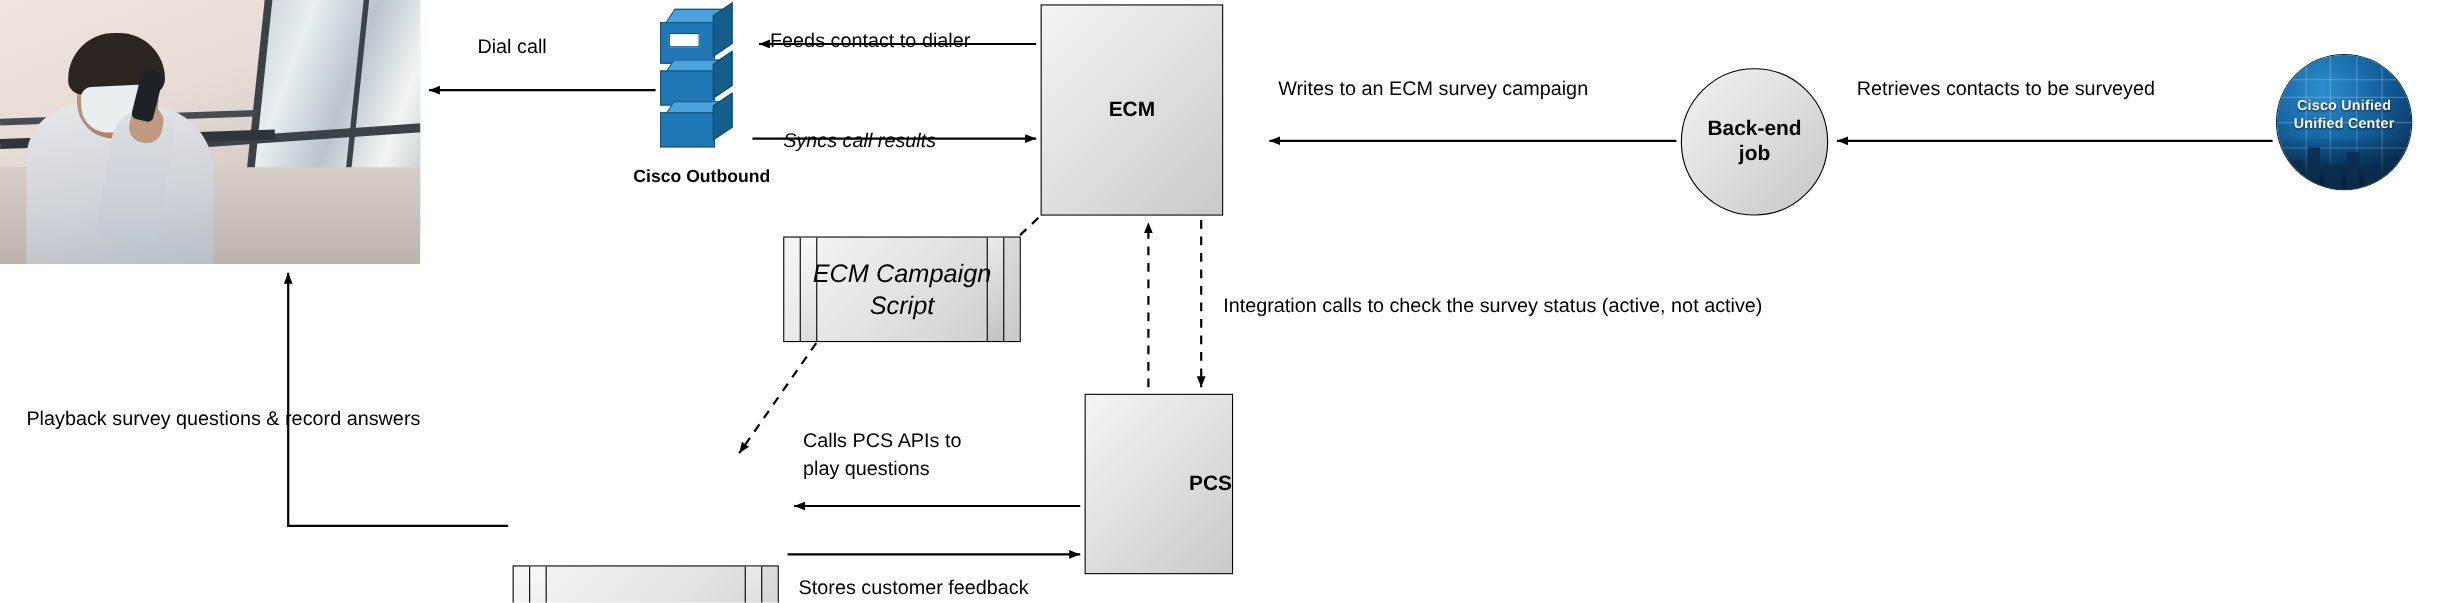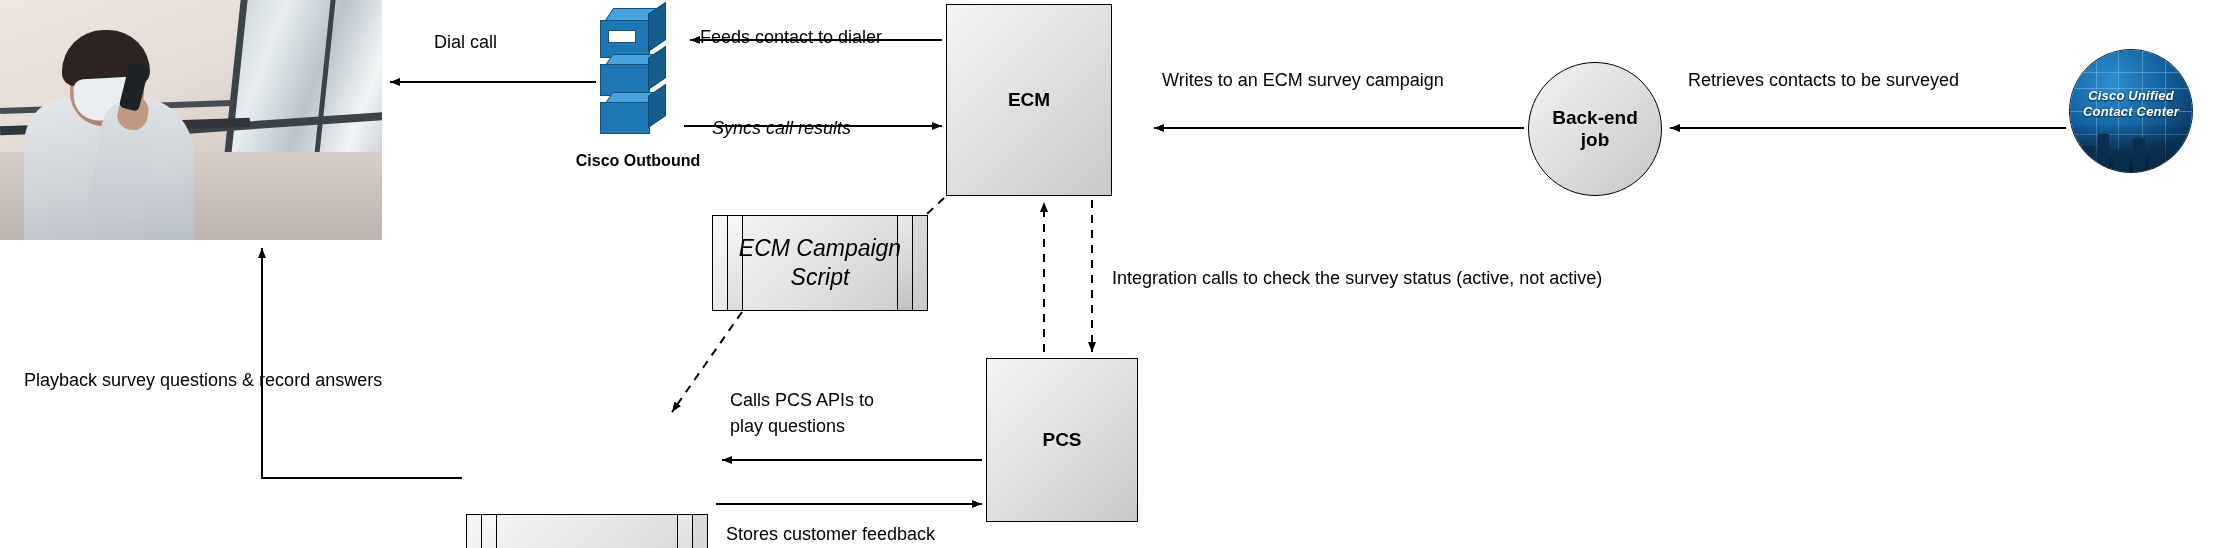--- a/index.html
+++ b/index.html
@@ -161,21 +161,20 @@
   }
 
   
   #cisco-logo {
     left: 2070px; top: 50px; width: 122px; height: 122px;
     border-radius: 50%;
     background:
       radial-gradient(circle at 34% 26%, #2d8fd0 0%, #1462a0 42%, #0d3f6c 72%, #072a48 100%);
     overflow: hidden;
     box-shadow: 0 0 0 1px #0a2b47;
-    font-style: italic;
   }
   #cisco-logo .grid-h, #cisco-logo .grid-v {
     position: absolute; background: rgba(160,210,245,0.38);
   }
   #cisco-logo .city {
     position: absolute; left: 0; bottom: 0; width: 100%; height: 46px;
     background: linear-gradient(180deg, rgba(8,40,70,0.1) 0%, rgba(4,22,40,0.85) 100%);
   }
   #cisco-logo .bldg { position: absolute; bottom: 0; background: rgba(10,45,78,0.9); }
   #cisco-logo .logo-text {
@@ -227,21 +226,21 @@
     <div class="srv-unit srv-face" style="left:0px; top:94px; width:48px; height:30px;"></div>
     <div class="srv-unit srv-side" style="left:48px; top:88px; width:16px; height:30px; transform: skewY(-34deg); transform-origin: left top;"></div>
   </div>
 
   <div class="abs caption" style="left:528px; top:152px; width:220px;">Cisco Outbound</div>
 
   <div class="abs box" id="ecm" style="left:946px; top:4px; width:166px; height:192px;">
     <span>ECM</span>
   </div>
 
-  <div class="abs box" id="pcs" style="left:986px; top:358px; width:152px; height:164px;">
+  <div class="abs box" id="pcs" style="left:986px; top:358px; width:135px; height:164px;justify-content:flex-end;">
     <span>PCS</span>
   </div>
 
   <div class="abs circle" id="backend" style="left:1528px; top:62px; width:134px; height:134px;">
     <div>
       <div>Back-end</div>
       <div>job</div>
     </div>
   </div>
 
@@ -271,21 +270,21 @@
     <div class="grid-v" style="left:95px; top:0; width:1px; height:100%;"></div>
     <div class="city"></div>
     <div class="bldg" style="left:10px; width:14px; height:26px;"></div>
     <div class="bldg" style="left:28px; width:11px; height:38px;"></div>
     <div class="bldg" style="left:43px; width:16px; height:22px;"></div>
     <div class="bldg" style="left:63px; width:12px; height:34px;"></div>
     <div class="bldg" style="left:79px; width:15px; height:20px;"></div>
     <div class="bldg" style="left:98px; width:12px; height:29px;"></div>
     <div class="logo-text">
       <div>Cisco Unified</div>
-      <div>Contact Center</div>
+      <div>Unified Center</div>
     </div>
   </div>
 
   <svg class="lines" viewBox="0 0 2224 548">
     <defs>
       <marker id="arrow" markerWidth="12" markerHeight="12" refX="10" refY="4" orient="auto" markerUnits="userSpaceOnUse">
         <path d="M0,0 L10,4 L0,8 z" fill="#000"></path>
       </marker>
     </defs>
 

